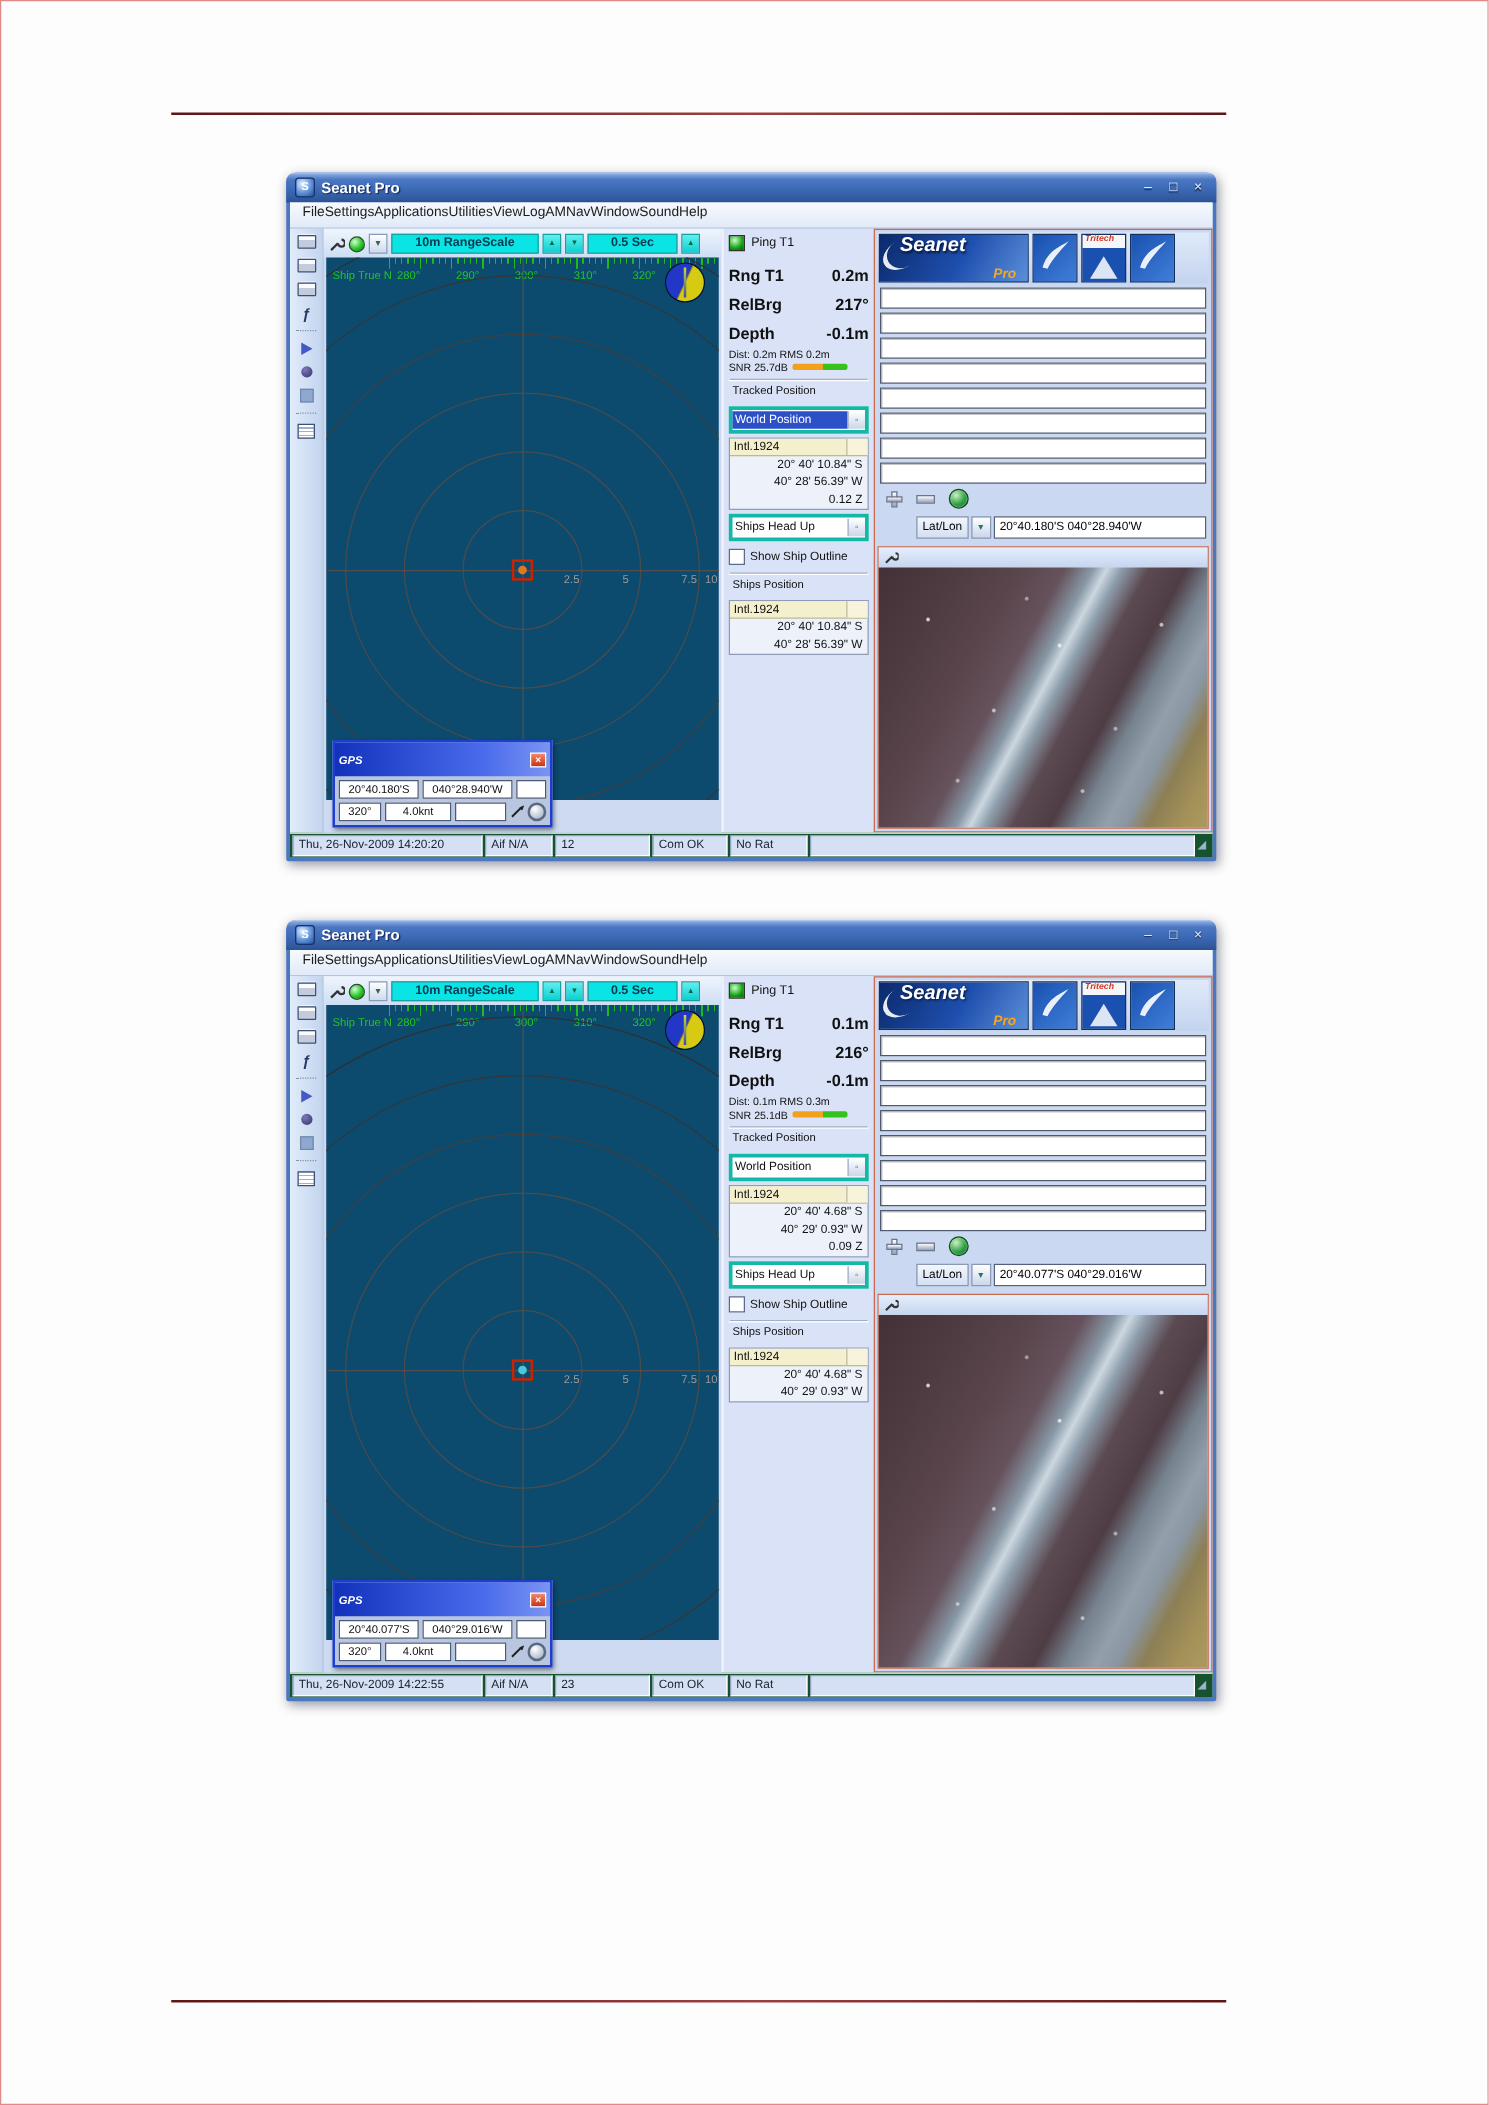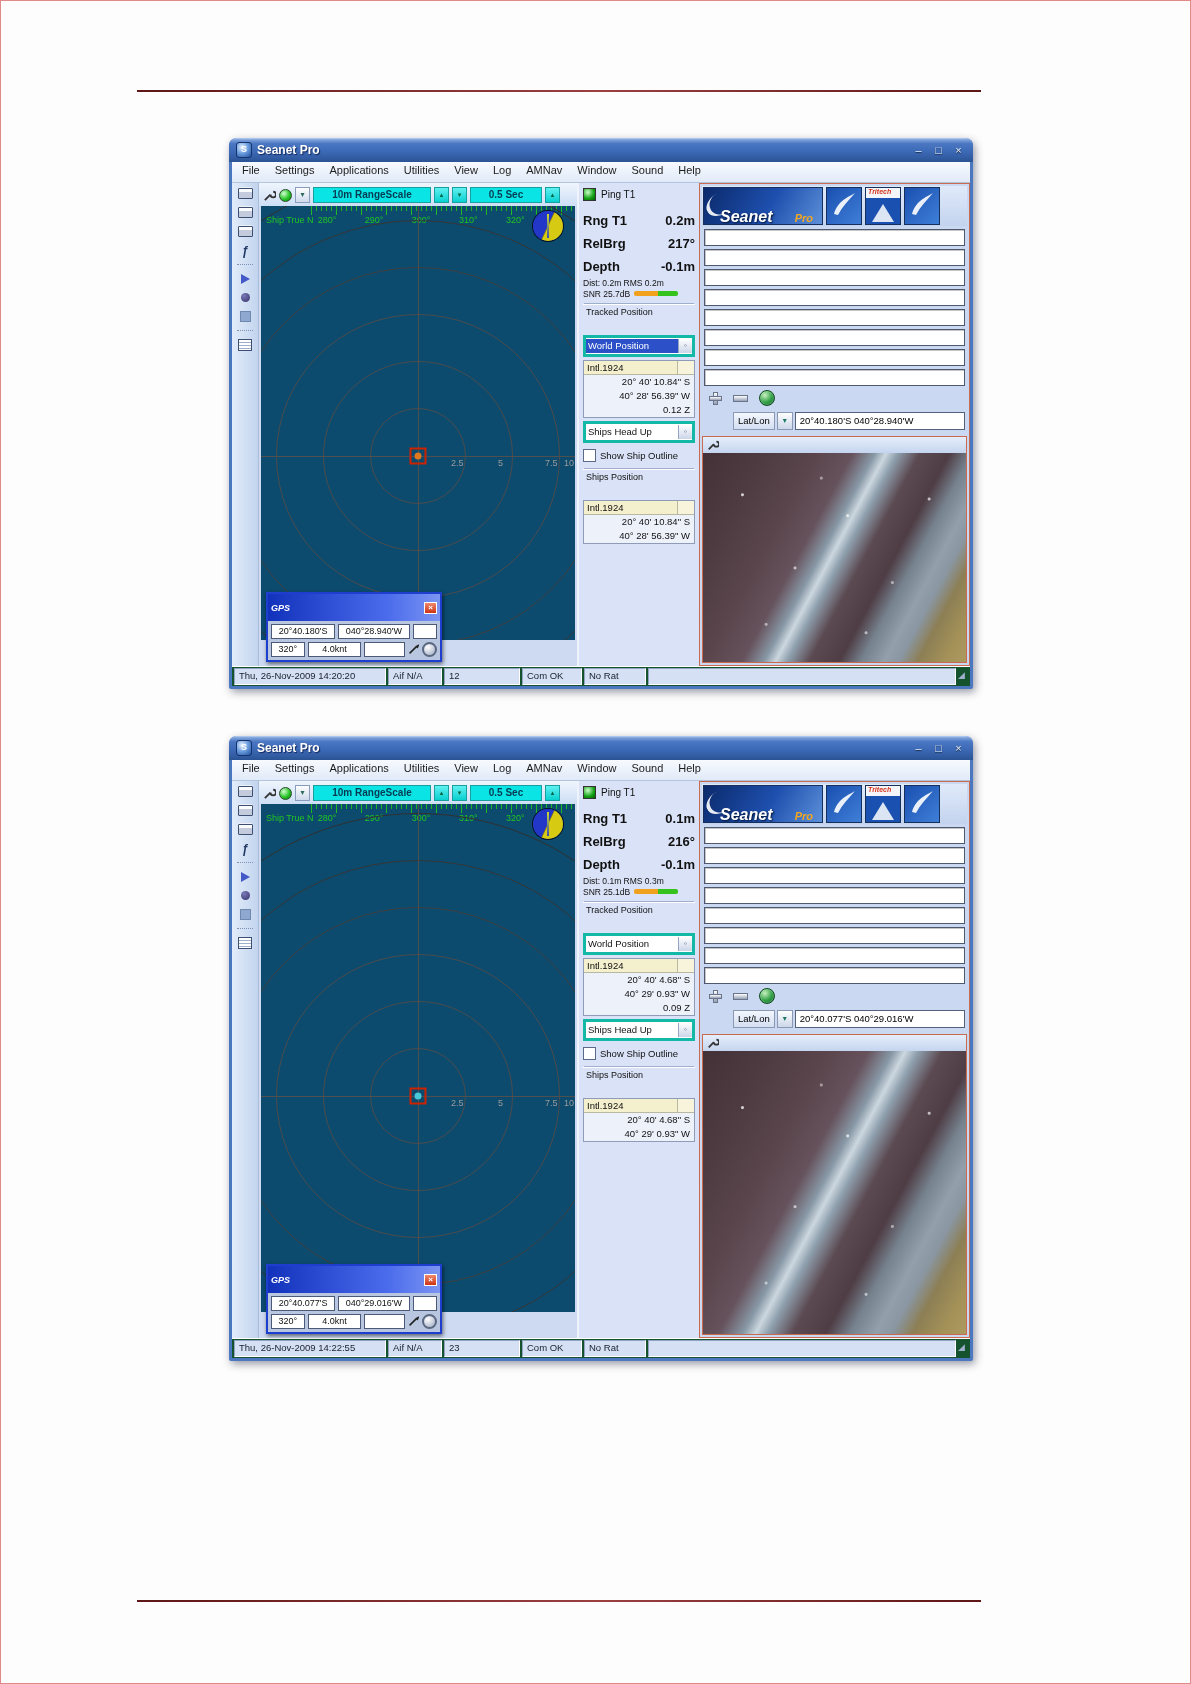--- a/index.html
+++ b/index.html
@@ -13,21 +13,21 @@
 
   
   .xp-window{width:100%;height:100%;display:flex;flex-direction:column;background:#4a77c0;border-radius:8px 8px 2px 2px;box-shadow:2px 3px 9px rgba(20,30,60,.45);}
   .titlebar{height:24px;flex:0 0 24px;border-radius:7px 7px 0 0;display:flex;align-items:center;gap:5px;padding:0 7px;
     background:linear-gradient(180deg,#bdd2f2 0%,#7fa4dc 7%,#4a76c2 24%,#3d6ab6 55%,#325ca2 84%,#2a5394 100%);}
   .app-icon{width:14px;height:14px;border-radius:3px;background:radial-gradient(circle at 35% 30%,#e8f4ff,#6fa0e0 45%,#1c4e9e);border:1px solid #16336b;color:#fff;font-size:9px;font-weight:bold;text-align:center;line-height:13px;}
   .title-text{color:#fff;font-weight:bold;font-size:12px;text-shadow:1px 1px 1px #12265a;}
   .win-controls{margin-left:auto;display:flex;gap:5px;}
   .wbtn{width:15px;height:13px;color:#e6eefb;font-size:11px;line-height:12px;text-align:center;text-shadow:0 1px 1px #123;}
   .win-frame{flex:1;display:flex;flex-direction:column;margin:0 3px 3px;background:#d8e4f6;min-height:0;}
-  .menubar{flex:0 0 18px;background:linear-gradient(#f7fafe,#e1eaf8);border-bottom:1px solid #b3c4dd;display:flex;gap:15px;padding:2px 10px 0;font-size:11px;color:#1c1c1c;}
+  .menubar{flex:0 0 18px;background:linear-gradient(#f7fafe,#e1eaf8);border-bottom:1px solid #b3c4dd;display:flex;padding:2px 10px 0;font-size:11px;color:#1c1c1c;}
   .menu-item{cursor:default;}
   .body{flex:1;display:flex;min-height:0;}
 
   
   .left-toolbar{flex:0 0 26px;background:linear-gradient(90deg,#e2ecfa,#c2d4ee);border-right:1px solid #a9bcd8;display:flex;flex-direction:column;align-items:center;gap:6px;padding-top:4px;}
   .sep{width:16px;border-top:1px dotted #7d93b5;margin:1px 0;}
   .ic{display:flex;align-items:center;justify-content:center;width:18px;height:13px;}
   .ic-print{width:13px;height:9px;border:1px solid #3d4f72;border-radius:1px;background:linear-gradient(#fafbfd 0 3px,#c3cbdc 3px);box-shadow:0 -2px 0 -1px #eef2f8;}
   .ic-flash{font-size:12px;font-weight:bold;font-style:italic;color:#233a66;line-height:10px;}
   .ic-play{width:0;height:0;border-left:9px solid #4459c8;border-top:5px solid transparent;border-bottom:5px solid transparent;}
@@ -81,40 +81,40 @@
 
   
   .data-panel{flex:0 0 112px;background:#d9e2f6;border-left:2px solid #eef3fc;padding:3px 4px;font-size:10px;color:#111;display:flex;flex-direction:column;min-height:0;overflow:hidden;}
   .ping-row{display:flex;align-items:center;gap:5px;margin:2px 0 8px;}
   .led-sq{width:11px;height:11px;border:1px solid #333;background:radial-gradient(circle at 35% 30%,#c8ffc8,#13a013 60%,#066006);}
   .ping-label{font-size:10px;}
   .readout{display:flex;justify-content:space-between;font-weight:bold;font-size:13px;margin:4px 0;}
   .fine{font-size:8.5px;line-height:10.5px;white-space:nowrap;}
   .snr-row{display:flex;align-items:center;gap:4px;}
   .snr-bar{width:44px;height:5px;background:linear-gradient(90deg,#f2a11c 0 55%,#35c21c 55%);border-radius:2px;}
-  .group-label{font-size:9px;margin-top:5px;padding:2px 0 18px 3px;border-top:1px solid #fff;box-shadow:0 -2px 0 -1px #9fb0cc;}
+  .group-label{font-size:9px;margin-top:5px;padding:2px 0 8px 3px;border-top:1px solid #fff;box-shadow:0 -2px 0 -1px #9fb0cc;}
   .select-box{display:flex;border:3px solid #14b8a6;background:#fff;height:16px;align-items:center;margin-bottom:3px;}
   .select-text{flex:1;font-size:9.5px;padding:0 2px;line-height:14px;white-space:nowrap;overflow:hidden;}
   .select-box.hl .select-text{background:#2b50c8;color:#fff;}
   .mini-btn{flex:0 0 13px;height:14px;background:linear-gradient(#fefefe,#ccd6e8);border-left:1px solid #97a6c2;font-size:8px;text-align:center;line-height:13px;color:#35507e;}
   .datum-box{border:1px solid #8e9cb8;margin-bottom:3px;background:#edf1fa;}
   .datum-head{background:#f4efcd;border-bottom:1px solid #b9b9a2;display:flex;}
   .datum-head-label{flex:1;font-size:9.5px;padding:1px 3px;}
   .datum-head-cell{flex:0 0 16px;border-left:1px solid #b9b9a2;background:#f8f4dc;}
   .datum-line{text-align:right;font-size:9.5px;padding:1px 4px;line-height:12px;white-space:nowrap;}
   .cb-row{display:flex;align-items:center;gap:4px;margin:3px 0 2px;}
   .cb{width:11px;height:11px;background:#fff;border:1px solid #5a6a88;}
   .cb-label{font-size:9.5px;}
 
   
   .right-panel{flex:1;border:1px solid #c96a4e;background:#cbd8f1;display:flex;flex-direction:column;padding:2px;min-width:0;min-height:0;}
   .logo-bar{flex:0 0 36px;display:flex;gap:3px;padding:1px;background:linear-gradient(#e0eafa,#c3d3ee);}
   .seanet-logo{width:118px;position:relative;border:1px solid #16305e;background:linear-gradient(120deg,#0b2a6b,#1e4fae 55%,#5b8fd8);overflow:hidden;}
   .swoosh{position:absolute;left:1px;top:4px;width:30px;height:22px;border-radius:50%;border-left:4px solid rgba(255,255,255,.9);transform:rotate(-32deg);}
-  .logo-main{position:absolute;left:16px;top:20px;color:#fff;font-weight:bold;font-style:italic;font-size:16px;text-shadow:1px 1px 2px #021230;}
+  .logo-main{position:absolute;left:16px;top:0;color:#fff;font-weight:bold;font-style:italic;font-size:16px;text-shadow:1px 1px 2px #021230;}
   .logo-sub{position:absolute;right:9px;bottom:0px;color:#f5a81e;font-weight:bold;font-style:italic;font-size:11px;}
   .mini-logo{width:34px;position:relative;border:1px solid #16305e;background:linear-gradient(135deg,#1a50b0,#3f7fd8);overflow:hidden;}
   .tritech-logo{width:34px;position:relative;border:1px solid #16305e;background:linear-gradient(#f4f6fa 0 10px,#1a50b0 10px);overflow:hidden;}
   .tritech-text{position:absolute;top:0px;left:2px;color:#d43318;font-size:7px;font-weight:bold;font-style:italic;}
   .fan{position:absolute;left:50%;bottom:2px;transform:translateX(-50%);width:0;height:0;border-bottom:18px solid rgba(255,255,255,.85);border-left:11px solid transparent;border-right:11px solid transparent;}
   .tb-rows{display:flex;flex-direction:column;gap:3px;padding:3px 2px 2px;}
   .tb-row{height:15px;background:#fff;border:1px solid #4e586e;box-shadow:inset 1px 1px 0 #c6c6c6;}
   .icons-row{flex:0 0 20px;display:flex;align-items:center;gap:11px;padding-left:7px;}
   .plus-icon{position:relative;width:13px;height:13px;}
   .plus-icon::before{content:"";position:absolute;left:4px;top:0;width:5px;height:13px;background:linear-gradient(#fdfdfd,#98a2b6);border:1px solid #6a758c;box-sizing:border-box;}

